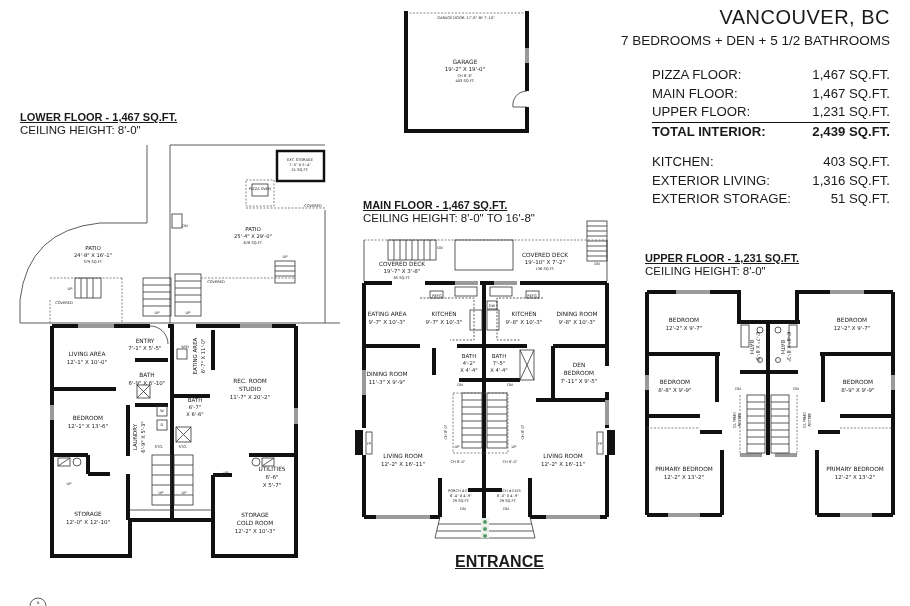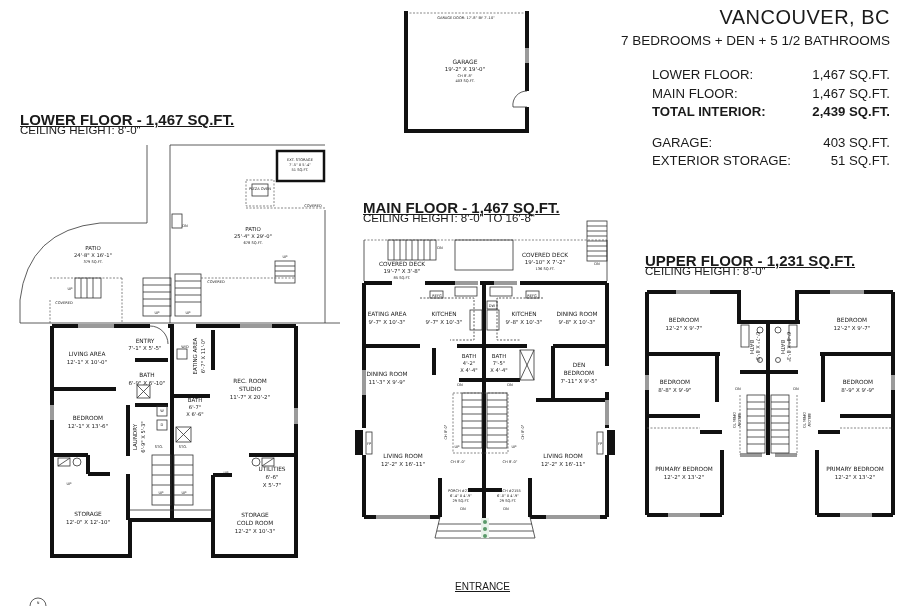--- a/index.html
+++ b/index.html
@@ -16,48 +16,56 @@
 
   
   .city { right:20px; top:6px; font-size:20px; letter-spacing:0.5px; color:#1a1a1a; font-weight:normal;margin-left:36px; }
   .summary { right:20px; top:33px; font-size:13.5px; color:#1a1a1a; }
   .area-table { left:652px; top:66px; width:238px; font-size:13.2px; }
   .area-row { display:flex; justify-content:space-between; height:18.5px; line-height:18.5px; }
   .area-row.underline { border-bottom:1.3px solid #111; }
   .area-row.total { font-weight:bold;align-items:flex-end; }
   .area-gap { height:12px; }
 
-  .floor-title { font-size:15px; font-weight:bold; text-decoration:underline; white-space:nowrap; }
+  .floor-title { font-size:11px; font-weight:bold; text-decoration:underline; white-space:nowrap; }
   .floor-ceiling { font-size:11.5px; white-space:nowrap; }
 
-  .entrance { left:455px; top:553px; font-size:10px; font-weight:normal; text-decoration:underline;margin-top:28px; }
+  .entrance { left:455px; top:553px; font-size:16px; font-weight:bold; text-decoration:underline; }
 </style>
 </head>
 <body>
 
 <div class="abs city">VANCOUVER, BC</div>
 <div class="abs summary">7 BEDROOMS + DEN + 5 1/2 BATHROOMS</div>
 
 <div class="abs area-table">
   <div class="area-row">
-    <span>LOWER FLOOR:</span>
+    <span>PIZZA FLOOR:</span>
     <span>1,467 SQ.FT.</span>
   </div>
   <div class="area-row">
     <span>MAIN FLOOR:</span>
     <span>1,467 SQ.FT.</span>
   </div>
+  <div class="area-row underline">
+    <span>UPPER FLOOR:</span>
+    <span>1,231 SQ.FT.</span>
+  </div>
   <div class="area-row total">
     <span>TOTAL INTERIOR:</span>
     <span>2,439 SQ.FT.</span>
   </div>
   <div class="area-gap"></div>
   <div class="area-row">
-    <span>GARAGE:</span>
+    <span>KITCHEN:</span>
     <span>403 SQ.FT.</span>
+  </div>
+  <div class="area-row">
+    <span>EXTERIOR LIVING:</span>
+    <span>1,316 SQ.FT.</span>
   </div>
   <div class="area-row">
     <span>EXTERIOR STORAGE:</span>
     <span>51 SQ.FT.</span>
   </div>
 </div>
 
 <div class="abs floor-title" style="left:20px;top:111px;">LOWER FLOOR - 1,467 SQ.FT.</div>
 <div class="abs floor-ceiling" style="left:20px;top:124px;">CEILING HEIGHT: 8'-0"</div>
 

